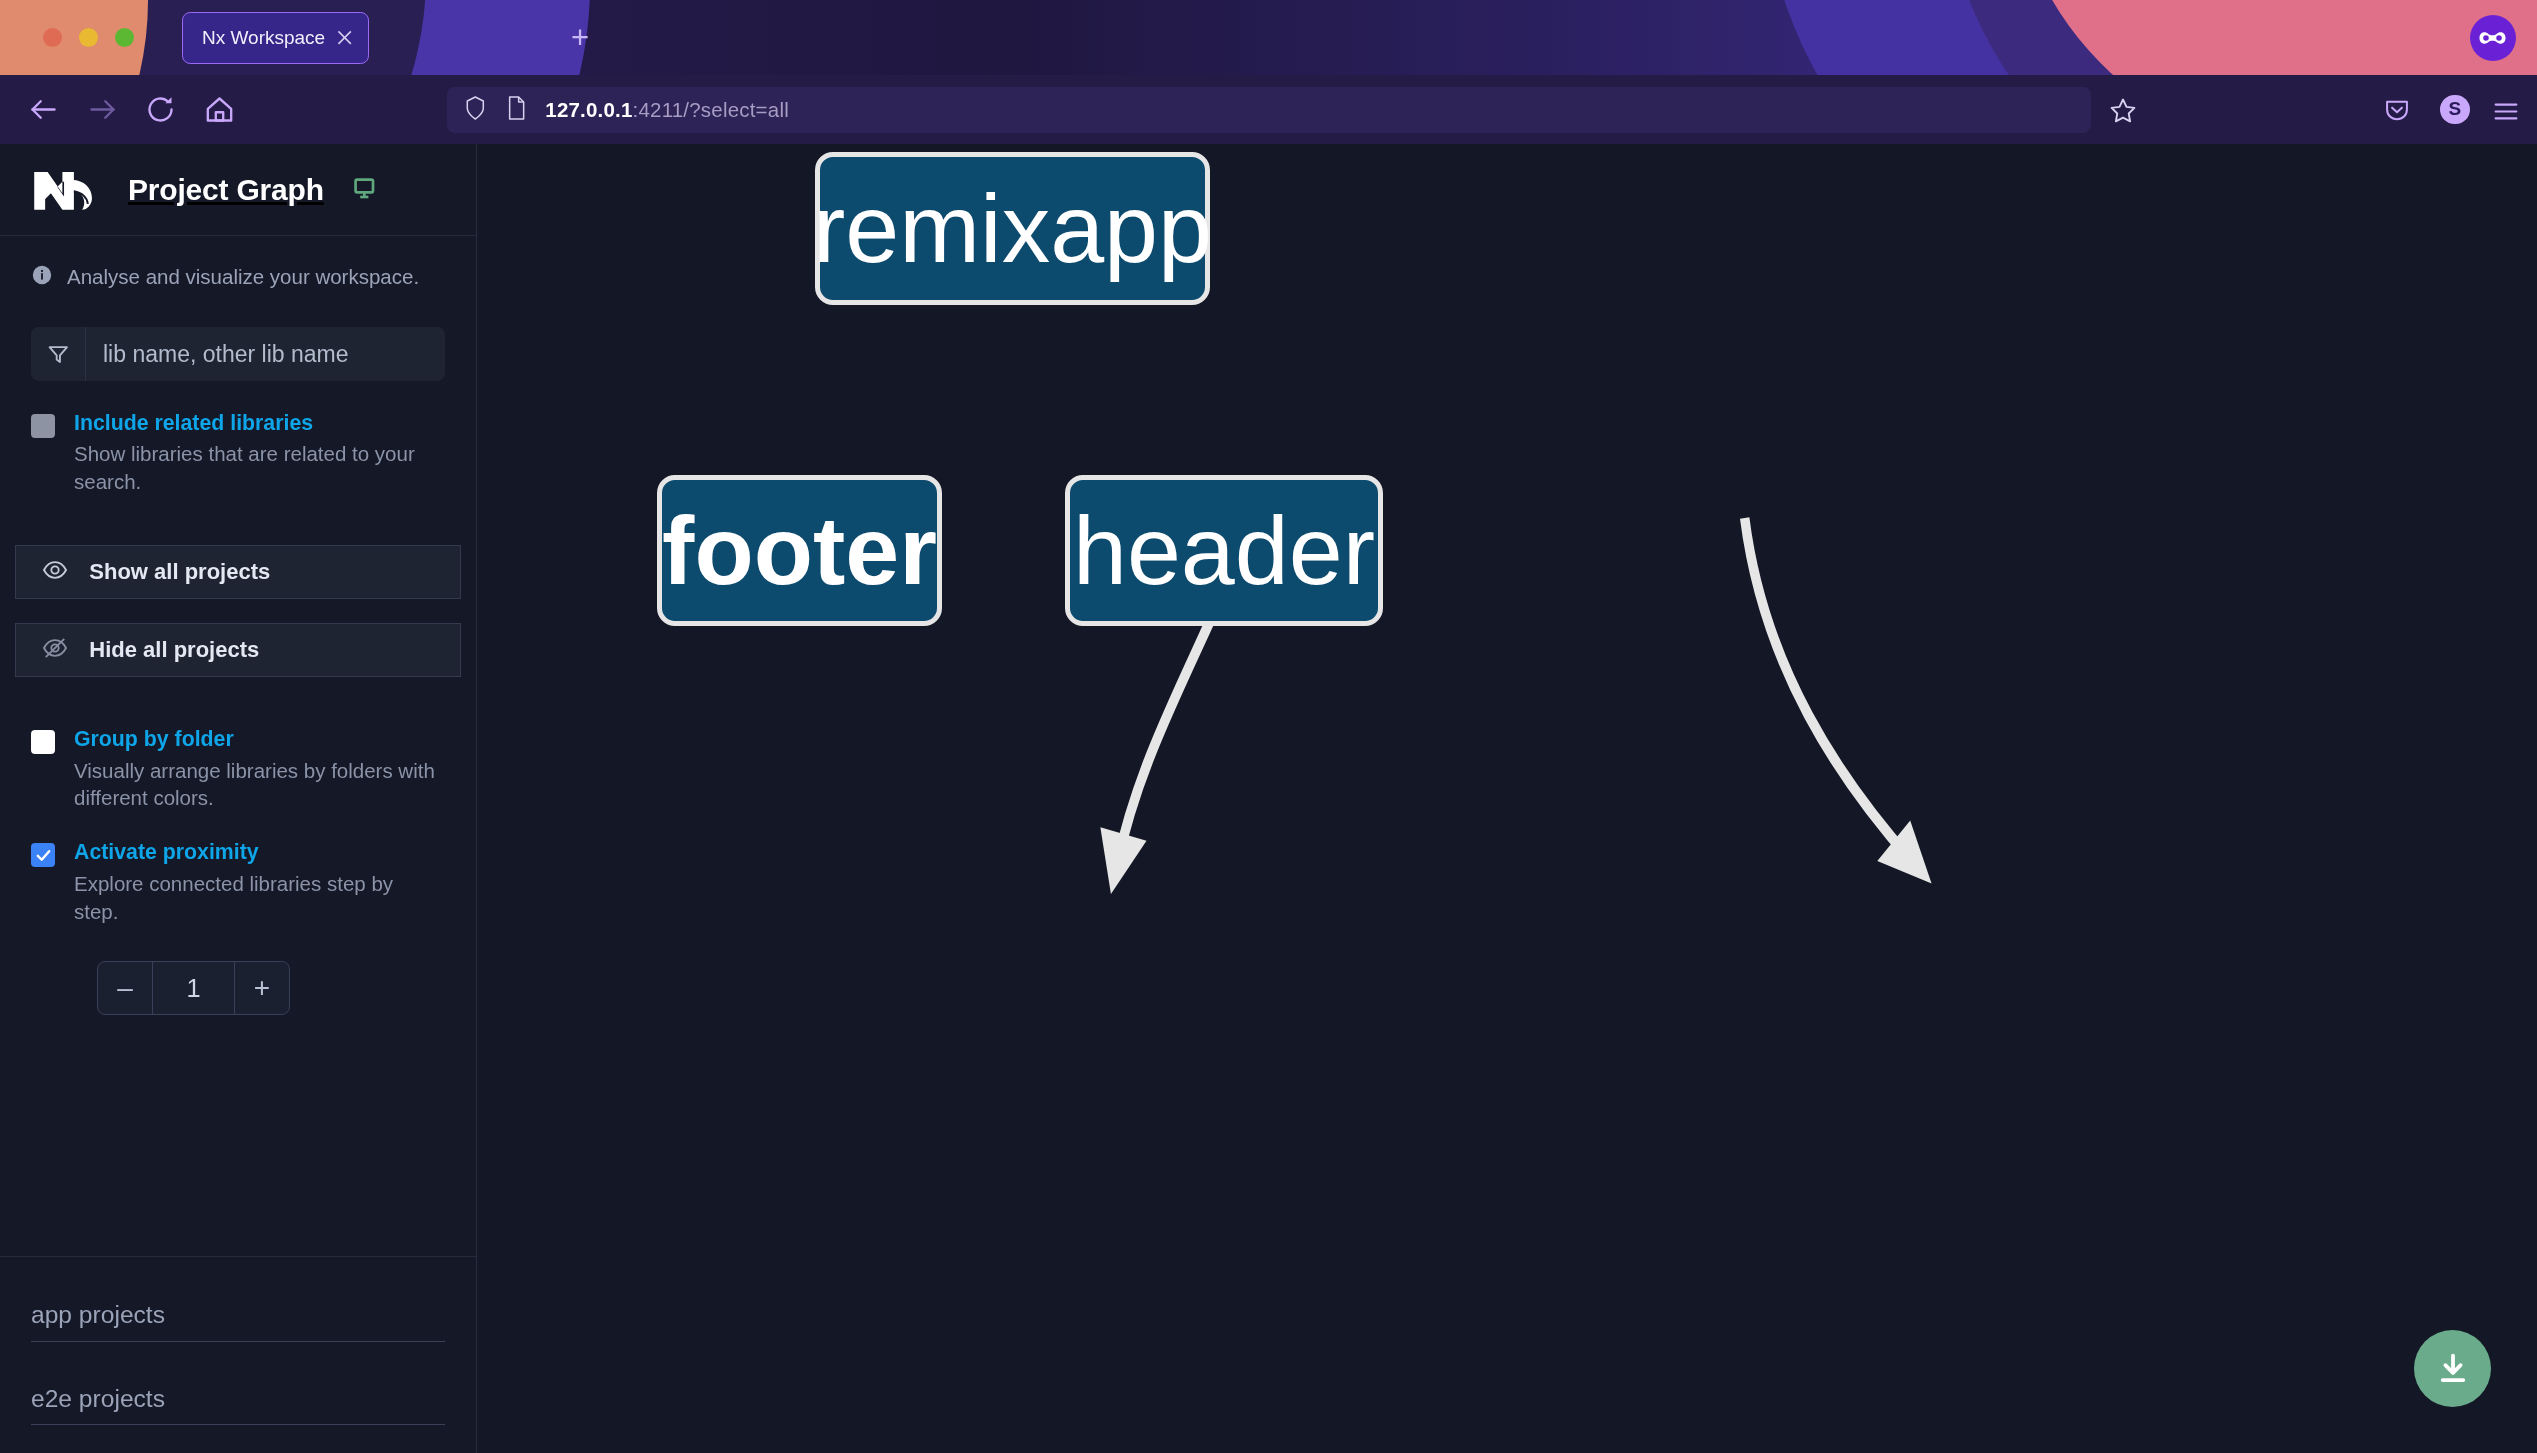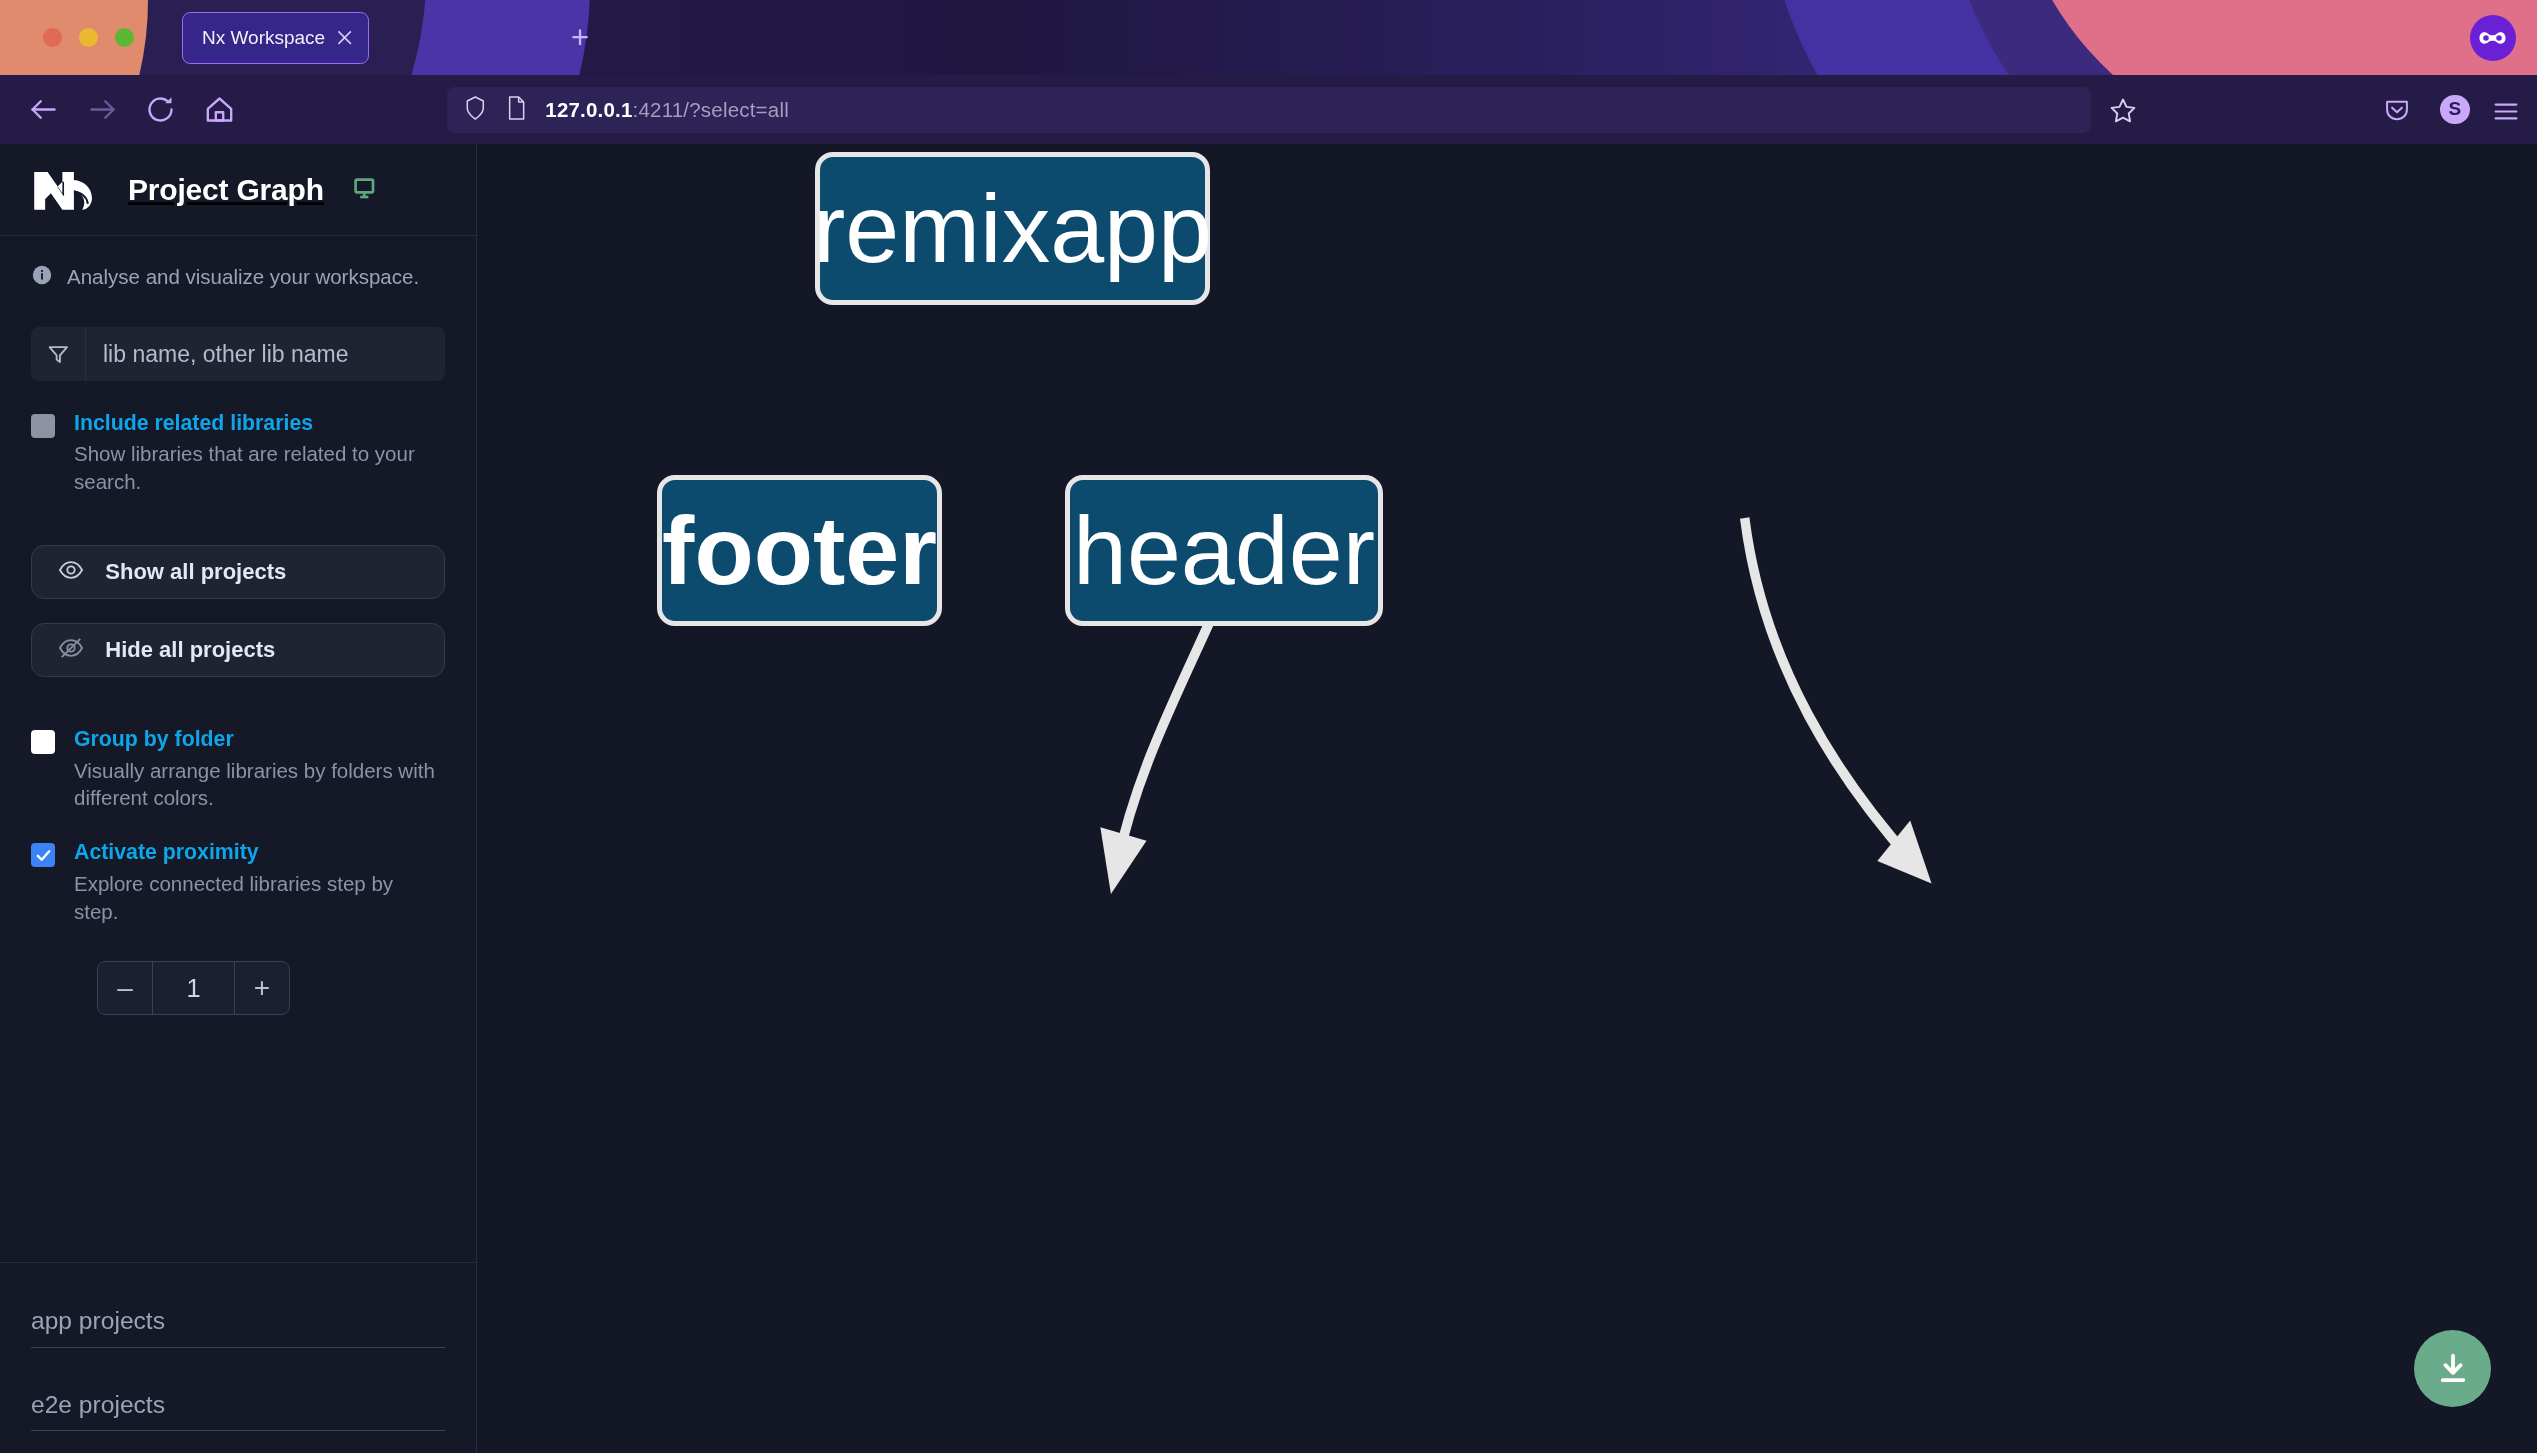--- a/index.html
+++ b/index.html
@@ -146,22 +146,22 @@
   .cbox-disabled { background: #8d93a3; }
   .cbox-empty    { background: #ffffff; }
   .cbox-checked  {
     background: #3b82f6;
     display:flex; align-items:center; justify-content:center;
   }
   .check-title { color: #0ea5e9; font-size: 21.3px; font-weight: bold; }
   .check-desc  { color: #8a93a8; font-size: 20.5px; line-height: 1.35; margin-top: 4.9px; max-width: 361px; }
 
   .bigbtn {
-    margin: 0 31px; height: 54px;
-    background: #1f2433; border: 1.6px solid #333a4e; border-radius: 13px;
+    margin: 0 15px; height: 54px;
+    background: #1f2433; border: 1.6px solid #333a4e; border-radius: 0;
     display: flex; align-items: center; padding-left: 26px; gap: 21.3px;
   }
   #btn-show { margin-top: 49px; }
   #btn-hide { margin-top: 24px; }
   .bigbtn-label { color: #e3e8f2; font-size: 22px; font-weight: bold; }
 
   #stepper {
     margin: 36px 0 0 97px; width: 193px; height: 54px;
     border: 1.6px solid #39405a; border-radius: 8.2px;
     display: flex; background: #1b2030; overflow: hidden;
@@ -173,21 +173,21 @@
   #step-minus { border-right: 1.6px solid #39405a; }
   #step-plus  { border-left: 1.6px solid #39405a; }
   #step-value { flex: 1; display:flex; align-items:center; justify-content:center;
                 color: #cfd6e6; font-size: 25.4px; }
 
   #sidebar-sections { margin-top: auto; border-top: 1.6px solid #262b3d; padding: 44px 31px 22px 31px; }
   .section-row {
     color: #9aa3b8; font-size: 24.6px; padding-bottom: 11.5px;
     border-bottom: 1.6px solid #3a4055; margin-bottom: 43px;
   }
-  .section-row:last-child { margin-bottom: 0; }
+  .section-row:last-child { margin-bottom: 6px; }
 
   
   #canvas { position: relative; flex: 1; background: #141826; }
   #graph-svg { position: absolute; inset: 0; width: 100%; height: 100%; }
 
   .gnode {
     position: absolute;
     background: #0c4a6e;
     border: 5.7px solid #e6e6e6;
     border-radius: 18px;

